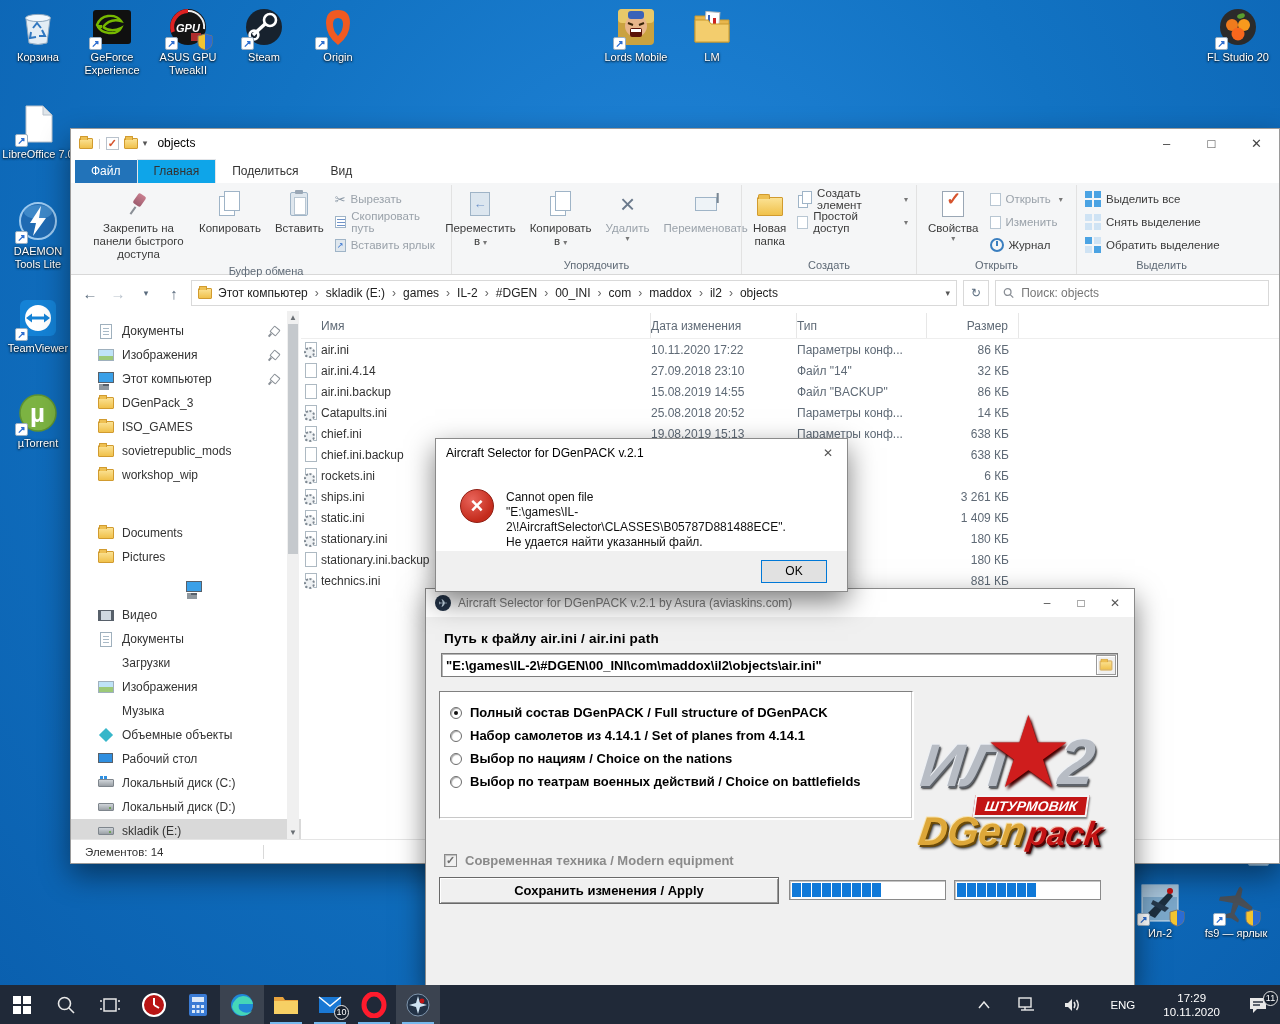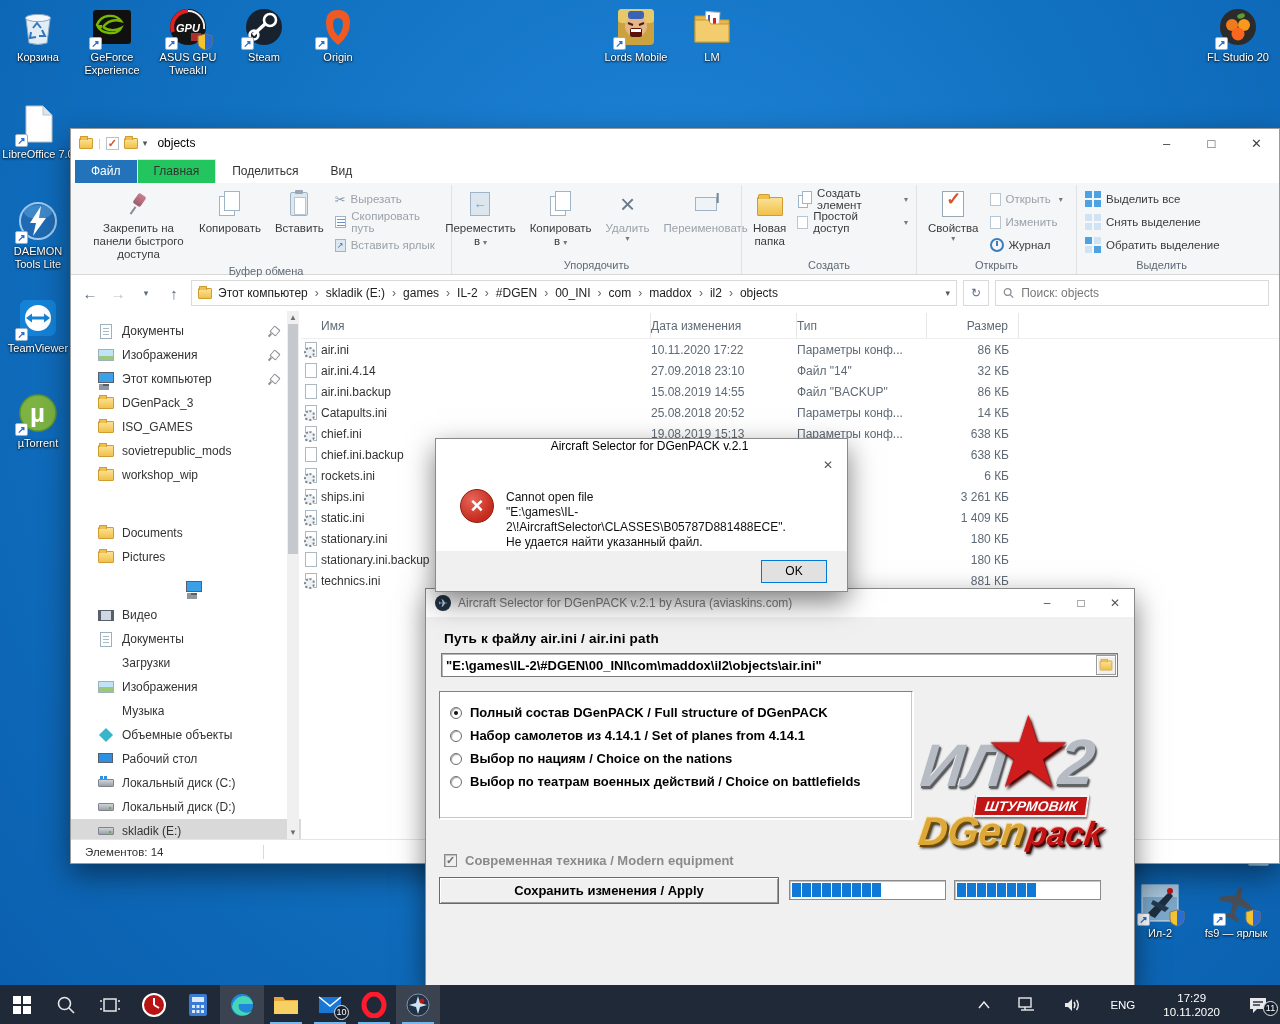--- a/index.html
+++ b/index.html
@@ -26,21 +26,21 @@
   .qat .sep { color:#ccc; font-size:11px; }
   .mini-folder { width:14px; height:11px; background:linear-gradient(#fbe294,#f0c14b); border:1px solid #d19b2f; border-radius:1px; position:relative; }
   .mini-folder::before { content:""; position:absolute; top:-3px; left:0; width:6px; height:3px; background:#eec052; border:1px solid #d19b2f; border-bottom:none; border-radius:1px 1px 0 0; }
   .mini-check { width:13px; height:13px; background:#fff; border:1px solid #b9c2cc; color:#d6542e; font-size:11px; font-weight:bold; line-height:11px; text-align:center; }
   .caret { color:#555; font-size:9px; }
   .ex-title { margin-left:10px; color:#000; font-size:12px; }
   .ex-controls { margin-left:auto; display:flex; height:28px; }
   .tabs { height:26px; display:flex; align-items:flex-end; background:#fff; padding-left:4px; }
   .tab { padding:4px 16px 5px; font-size:12px; color:#333; cursor:pointer; }
   .tab.file { background:#2273b9; color:#fff; }
-  .tab.active { background:#22c55e; border:1px solid #e3e5e8; border-bottom:none; }
+  .tab.active { background:#0ea5e9; border:1px solid #e3e5e8; border-bottom:none; }
   .ribbon { height:92px; background:#f5f6f7; border-bottom:1px solid #d8d8d8; display:flex; padding:2px 4px 0 10px; position:relative; }
   .rgroup { display:flex; flex-direction:column; padding:0 4px; position:relative; }
   .rgroup + .rgroup { border-left:1px solid #e2e2e2; }
   .rg-body { flex:1; display:flex; align-items:flex-start; }
   .rg-label { text-align:center; font-size:11px; color:#5f6a76; padding:2px 0 3px; }
   .rb-big { display:flex; flex-direction:column; align-items:center; justify-content:flex-start; padding:4px 7px 2px; font-size:11.5px; color:#3b3b3b; line-height:13px; text-align:center; cursor:pointer; }
   .rb-big.disabled { color:#9aa2aa; }
   .rb-icon { height:30px; display:flex; align-items:center; justify-content:center; margin-bottom:3px; }
   .rb-col { display:flex; flex-direction:column; justify-content:flex-start; padding-top:4px; gap:3px; }
   .rb-small { display:flex; align-items:center; gap:5px; font-size:11.5px; color:#3b3b3b; height:20px; cursor:pointer; padding:0 4px; }
@@ -201,21 +201,21 @@
   .taskbar { position:absolute; left:0; bottom:0; width:1280px; height:39px; background:#202938; z-index:50; display:flex; align-items:stretch; }
   .tb-tile { width:44px; display:flex; align-items:center; justify-content:center; position:relative; cursor:pointer; }
   .tb-tile.open::after { content:""; position:absolute; left:6px; right:6px; bottom:0; height:2px; background:#76b9ed; }
   .tb-tile.lit { background:rgba(255,255,255,.12); }
   .tb-badge { position:absolute; right:3px; bottom:4px; min-width:15px; height:15px; border-radius:50%; background:#17202e; border:1px solid #e8e8e8; color:#fff; font-size:9px; line-height:13px; text-align:center; }
   .tray { margin-left:auto; display:flex; align-items:center; gap:16px; padding-right:6px; color:#fff; }
   .tray-item { display:flex; align-items:center; justify-content:center; height:39px; padding:0 6px; cursor:pointer; }
   .tray-clock { flex-direction:column; line-height:14px; font-size:11.5px; text-align:center; justify-content:center; display:flex; }
   .tray-lang { font-size:11.5px; }
   .notif { position:relative; }
-  .notif-badge { position:absolute; right:-4px; bottom:8px; min-width:15px; height:15px; border-radius:50%; background:#17202e; border:1px solid #e8e8e8; color:#fff; font-size:9px; line-height:13px; text-align:center; }
+  .notif-badge { position:absolute; right:-4px; bottom:18px; min-width:15px; height:15px; border-radius:50%; background:#17202e; border:1px solid #e8e8e8; color:#fff; font-size:9px; line-height:13px; text-align:center; }
 
   
   .mystery { position:absolute; left:1248px; top:843px; width:21px; height:23px; background:#a9d3f5; border:1px solid #7fb6e3; border-radius:2px; z-index:1; color:#fff; font-size:10px; text-align:center; line-height:22px; }
 </style>
 </head>
 <body>
 
 <div class="screen">
 
   <div class="dicon" style="left:0px; top:6px;">
@@ -965,21 +965,21 @@
           <span class="pseg"></span>
           <span class="pseg"></span>
           <span class="pseg"></span>
           <span class="pseg"></span>
           <span class="pseg"></span>
       </div>
     </div>
   </div>
 
   <div class="classic errdlg">
-    <div class="c-titlebar" style="padding-left:18px;flex-direction:column;">
+    <div class="c-titlebar" style="padding-left:10px;">
       <span class="c-title">Aircraft Selector for DGenPACK v.2.1</span>
       <div style="margin-left:auto; display:flex;">
         <div class="c-btn">✕</div>
       </div>
     </div>
     <div class="err-body">
       <div class="err-icon">×</div>
       <div class="err-text">
         <div>Cannot open file</div>
         <div>"E:\games\IL-2\!AircraftSelector\CLASSES\B05787D881488ECE".</div>

